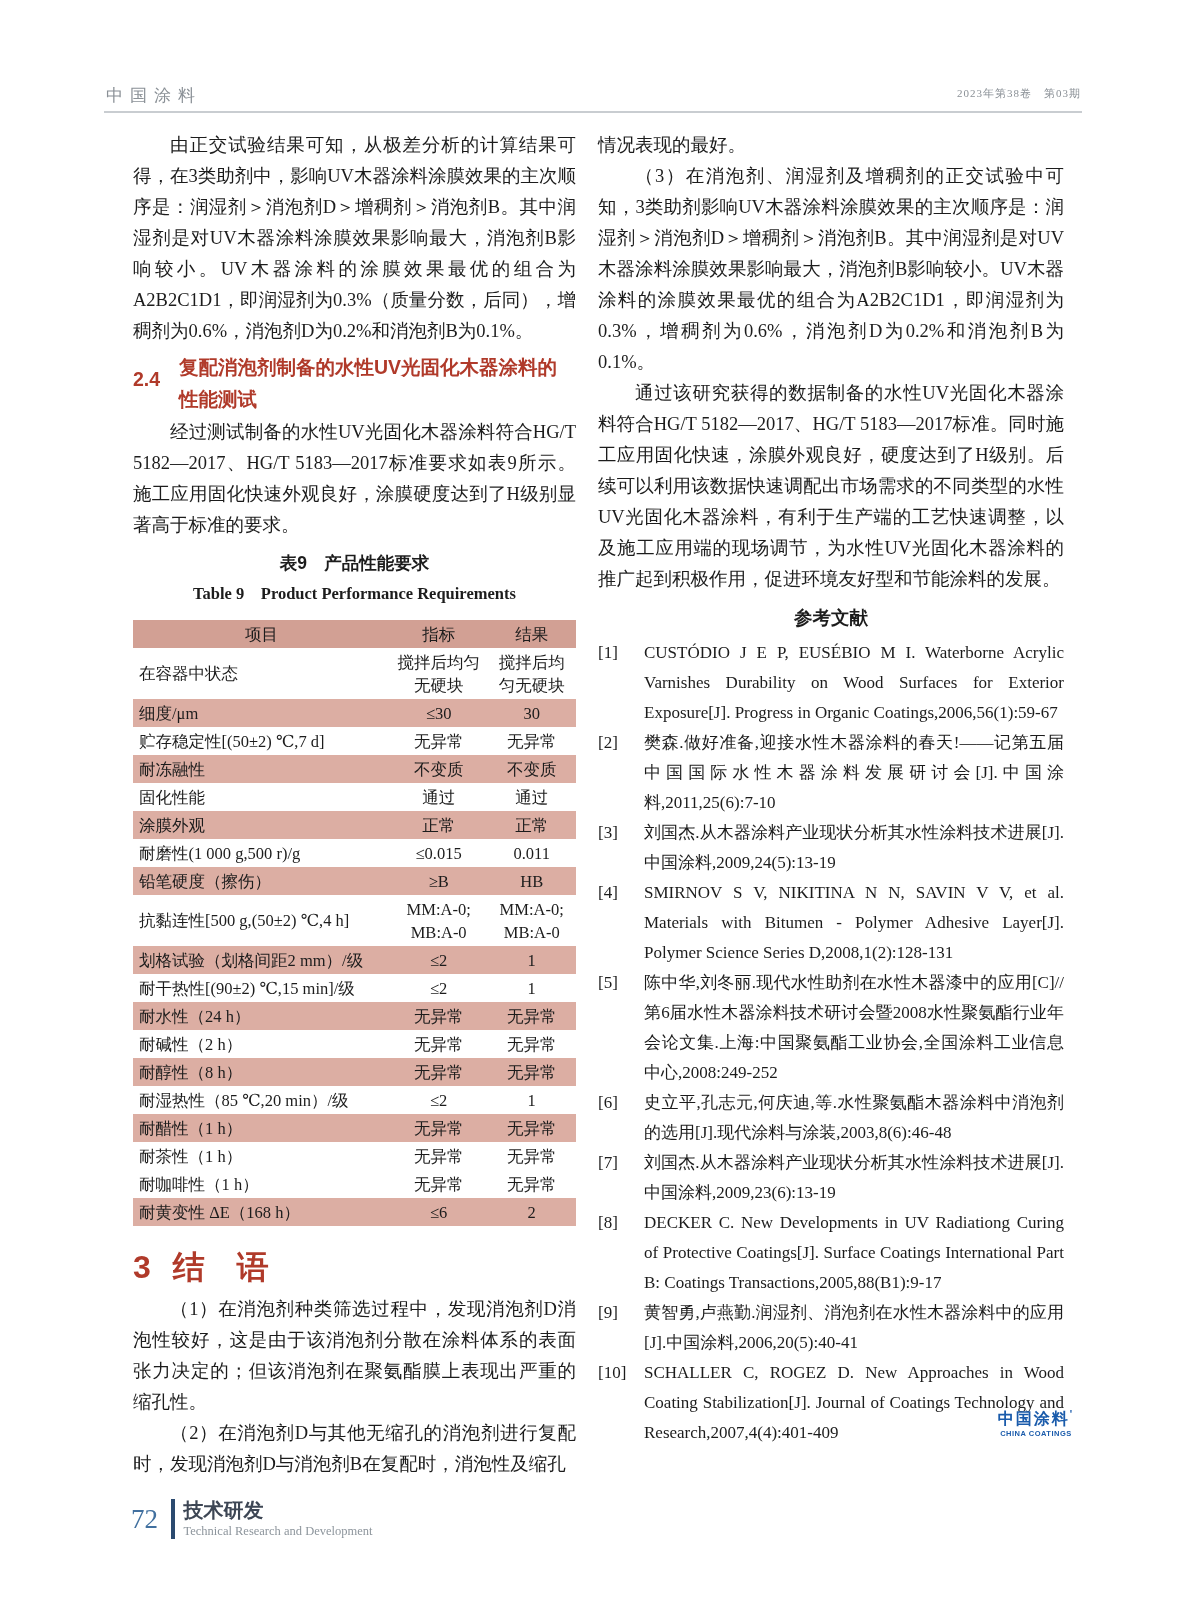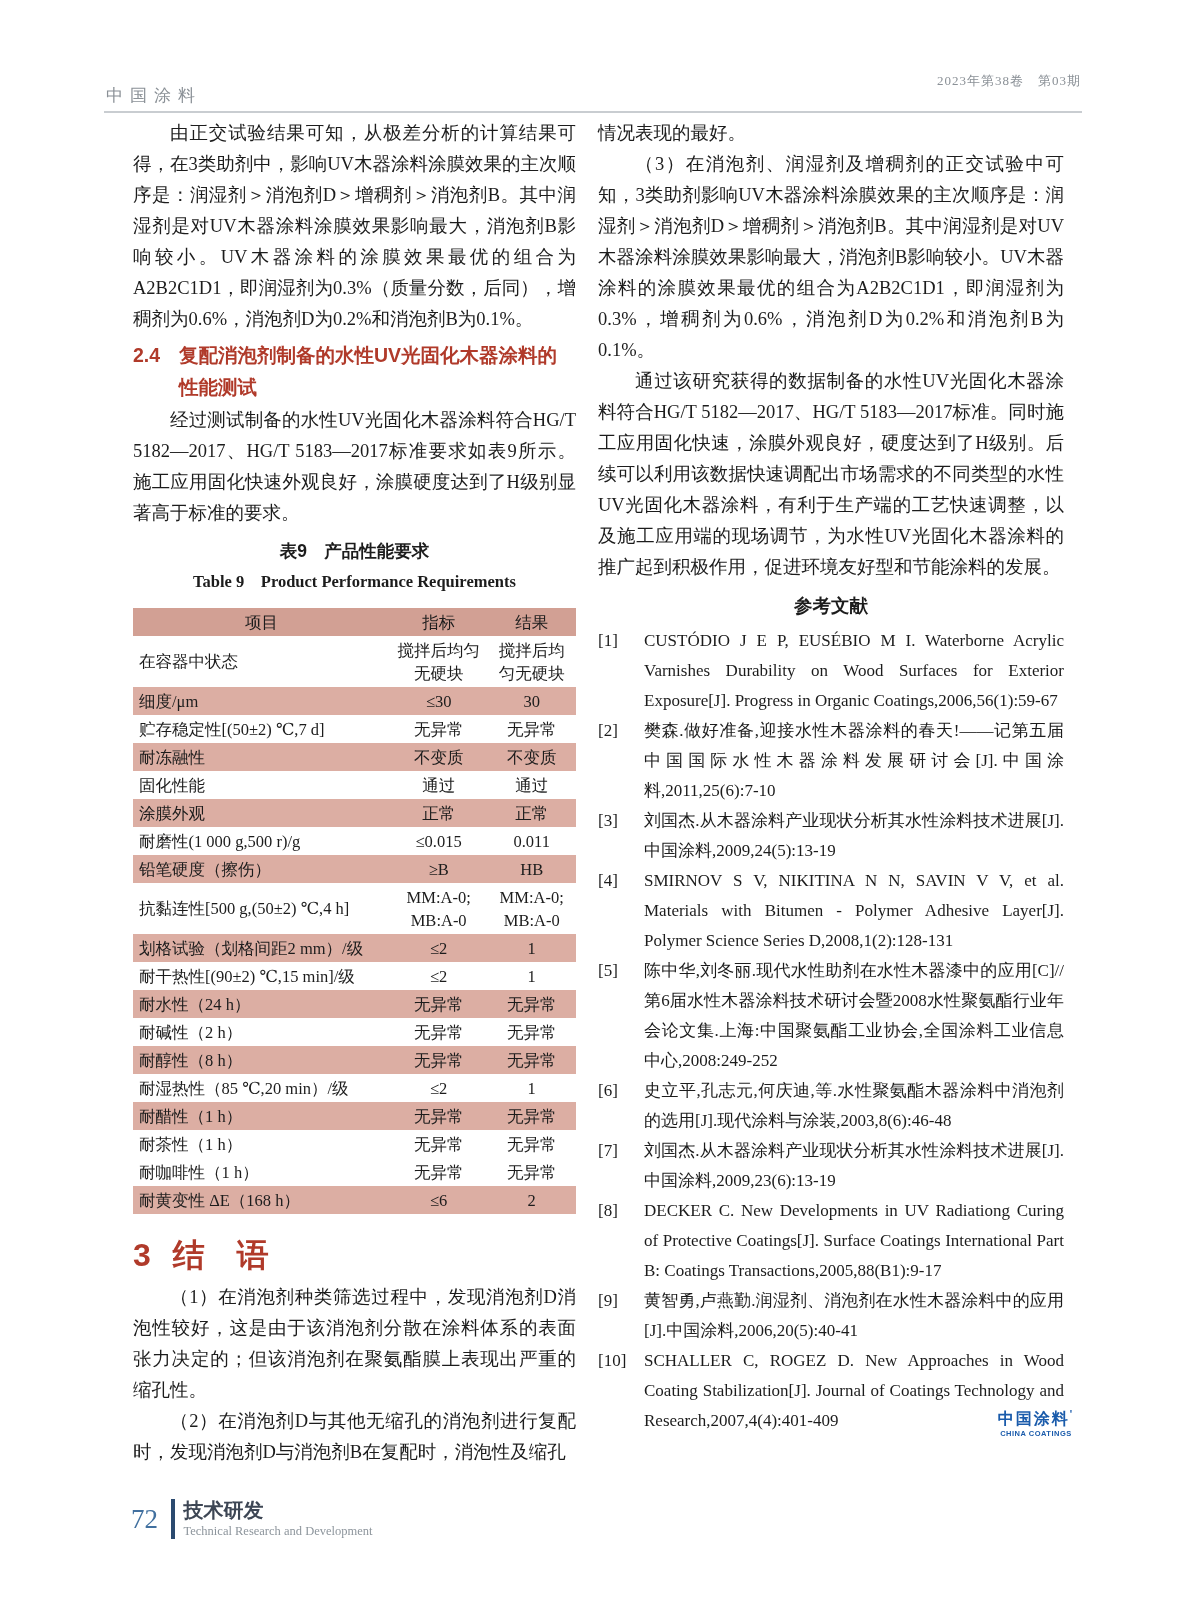--- a/index.html
+++ b/index.html
@@ -11,36 +11,36 @@
     --footer-bar:#2b4a6f;
     --logo-blue:#1a5bab;
   }
   html,body{margin:0;padding:0;background:#ffffff;}
   .page{position:relative;width:1187px;height:1600px;background:#ffffff;overflow:hidden;
         color:#1c1c1c;font-family:"Liberation Serif","DejaVu Serif",serif;}
 
   
   .hdr-journal{position:absolute;left:106px;top:84px;font-size:17px;color:var(--header-gray);
                letter-spacing:7px;}
-  .hdr-issue{position:absolute;right:106px;top:72px;font-size:13px;color:var(--header-gray);
+  .hdr-issue{position:absolute;right:106px;top:86px;font-size:11px;color:var(--header-gray);
              letter-spacing:1px;}
   .hdr-rule{position:absolute;left:104px;top:111px;width:978px;height:2px;background:#c9cdd1;}
 
   
-  .col{position:absolute;top:118px;}
+  .col{position:absolute;top:130px;}
   .col-left{left:133px;width:443px;}
   .col-right{left:598px;width:466px;}
 
   .para{margin:0;font-size:18.5px;line-height:31px;text-align:justify;text-justify:inter-character;}
   .indent{text-indent:2em;}
 
   
   .h24{display:flex;color:var(--heading-red);font-family:"Liberation Sans","DejaVu Sans",sans-serif;
        font-weight:bold;font-size:19.5px;line-height:32px;margin:4px 0 2px;}
-  .h24-num{width:46px;flex:none;}
+  .h24-num{width:46px;flex:none;margin-top:12px;}
   .h24-title{flex:1;}
   .h3{color:var(--heading-red);font-family:"Liberation Sans","DejaVu Sans",sans-serif;
       font-weight:bold;font-size:32px;line-height:30px;margin:26px 0 0;}
   .h3-num{margin-right:22px;}
 
   
   .cap-zh{text-align:center;font-family:"Liberation Sans","DejaVu Sans",sans-serif;
           font-weight:bold;font-size:17.5px;margin-top:10px;}
   .cap-en{text-align:center;font-weight:bold;font-size:16.5px;margin-top:8px;}
 

